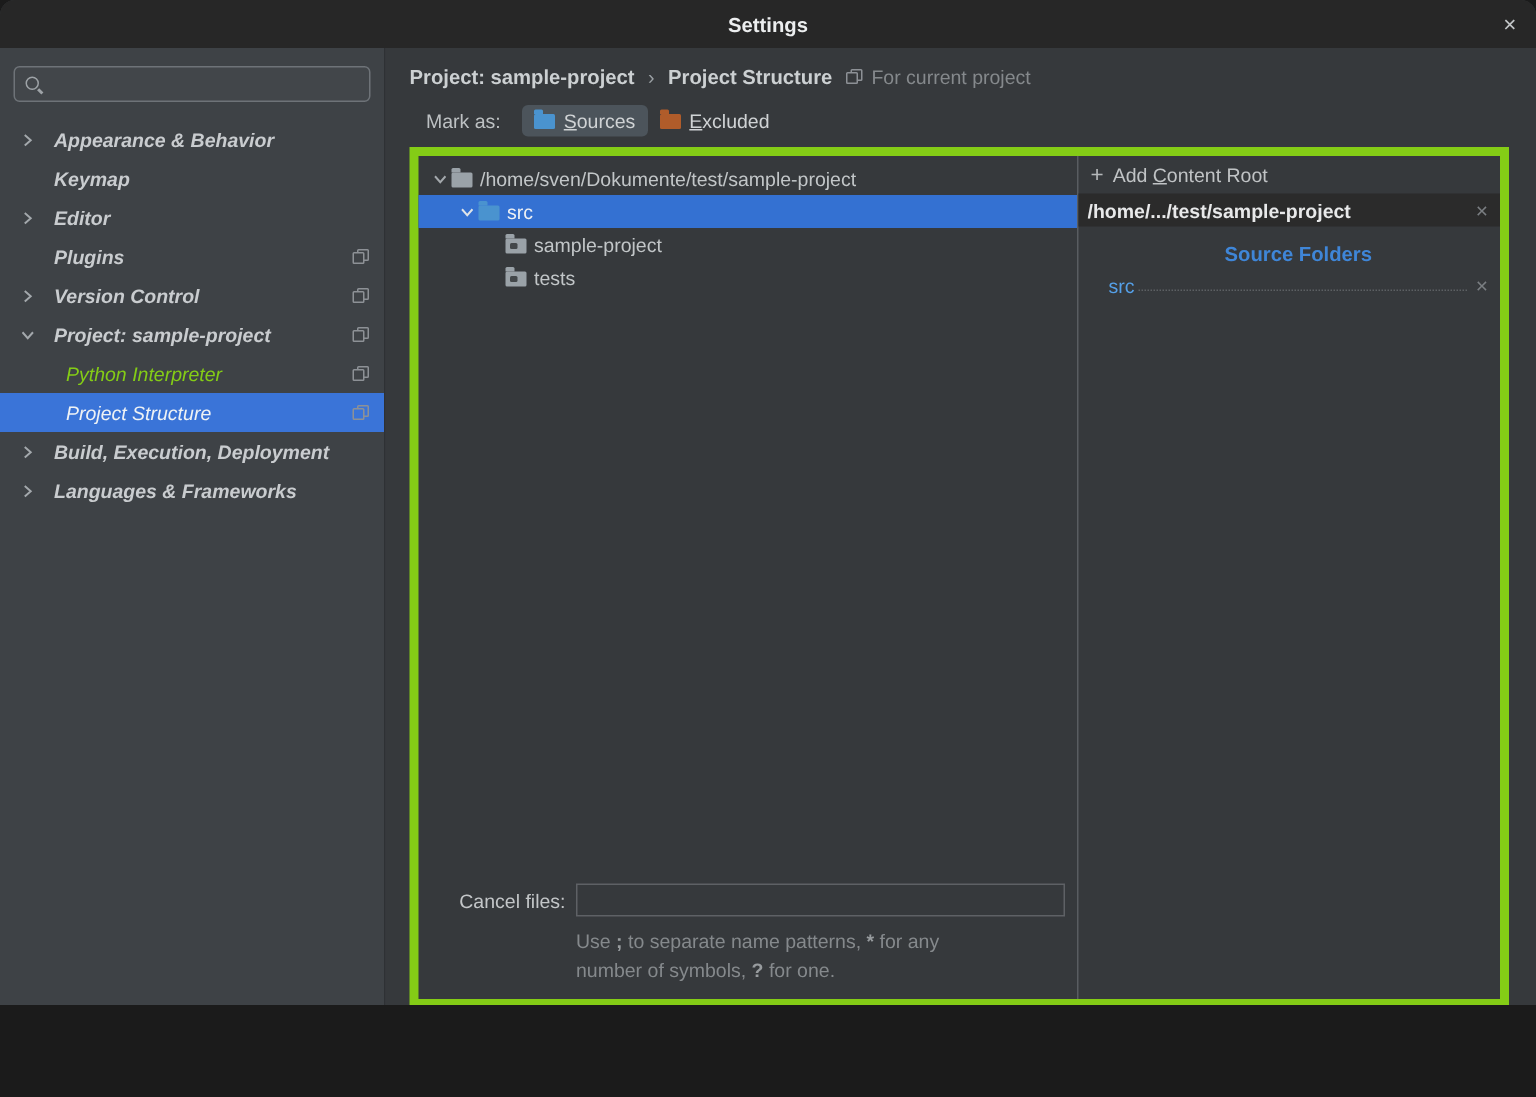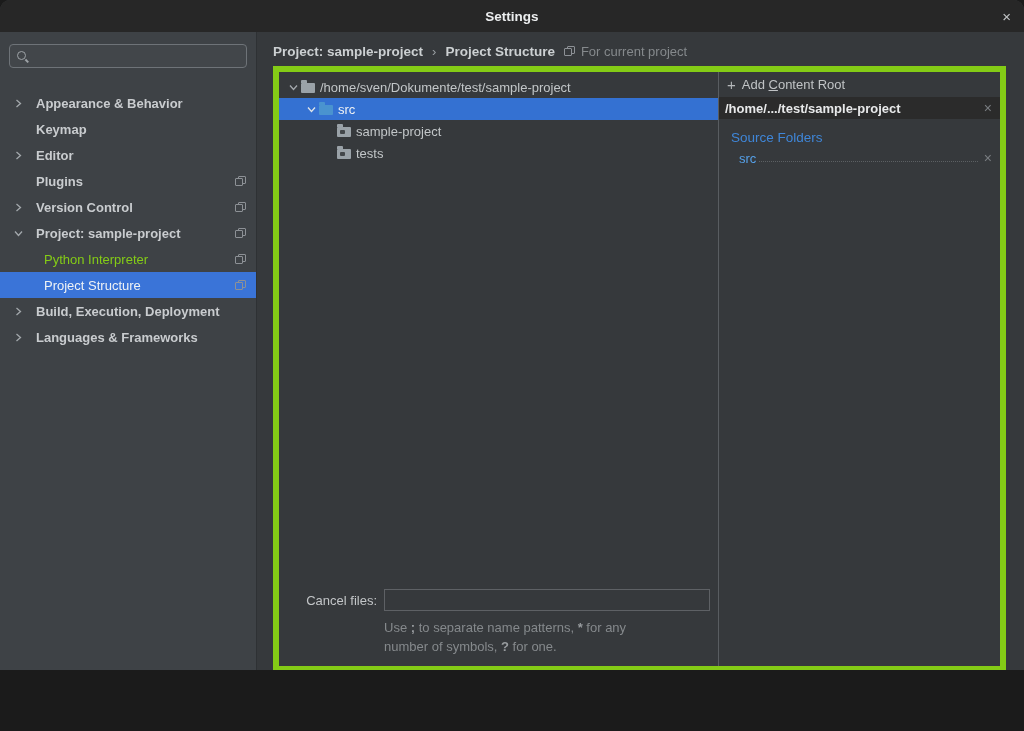--- a/index.html
+++ b/index.html
@@ -15,21 +15,21 @@
   .close-btn{position:absolute;right:9px;top:0;height:32px;display:flex;align-items:center;color:#c2c5c7;font-size:15px;cursor:default;padding:0 4px;}
   
   .body{display:flex;height:654px;}
   
   .sidebar{width:256px;background:#3e4246;border-right:1px solid #2e3134;display:flex;flex-direction:column;flex:none;}
   .searchbox{margin:12px 9px 10px 9px;height:22px;border:1px solid #6e7378;border-radius:4px;background:#42464a;display:flex;align-items:center;padding:0 6px;}
   .mag{width:13px;height:13px;position:relative;flex:none;}
   .mag::before{content:"";position:absolute;left:1px;top:1px;width:7px;height:7px;border:1.5px solid #9ea3a7;border-radius:50%;}
   .mag::after{content:"";position:absolute;width:4px;height:1.5px;background:#9ea3a7;transform:rotate(45deg);left:9px;top:10px;}
   .searchbox input{flex:1;border:none;background:transparent;outline:none;color:#d5d8da;font:inherit;margin-left:5px;min-width:0;}
-  .nav{margin-top:12px;}
+  .nav{margin-top:2px;font-style:italic;}
   .nav-item{height:26px;display:flex;align-items:center;padding:0 10px 0 14px;}
   .nav-item .chev{width:22px;flex:none;display:flex;align-items:center;}
   .nav-item .lbl{white-space:nowrap;}
   .nav-item.top .lbl{font-weight:bold;color:#c9cccf;}
   .nav-item.child{padding-left:44px;}
   .nav-item.child .lbl{color:#84cc16;}
   .nav-item.selected{background:#3a74d8;}
   .nav-item.selected .lbl{color:#eef2f5;}
   .dup{width:11px;height:10px;position:relative;display:inline-block;flex:none;}
   .dup::before{content:"";position:absolute;right:0;top:0;width:6px;height:6px;border:1px solid #8d9196;border-radius:1px;}
@@ -72,21 +72,21 @@
   .exclude-row input{flex:1;height:18px;background:transparent;border:1px solid #5e6165;color:#d5d8da;font:inherit;outline:none;padding:1px 4px;}
   .hint{margin:7px 0 0 95px;color:#85898c;line-height:19px;}
   .hint b{color:#989c9f;}
   
   .right-pane{flex:1;border-left:1px solid #595d61;display:flex;flex-direction:column;min-width:0;}
   .acr{height:25px;display:flex;align-items:center;padding:0 8px;color:#c0c3c5;gap:6px;}
   .plus{color:#b5b8ba;font-size:15px;line-height:1;}
   .pathbar{height:22px;background:#2b2b2b;display:flex;align-items:center;padding:0 8px 0 6px;}
   .pathbar .p{font-weight:bold;color:#e8e9ea;flex:1;white-space:nowrap;overflow:hidden;}
   .x-icon{color:#7a7e82;font-size:14px;line-height:1;flex:none;}
-  .sf-title{margin:11px 0 0 12px;font-weight:normal;color:#3f86d8;font-size:13.5px;}
+  .sf-title{margin:11px 0 0 12px;font-weight:bold;color:#3f86d8;font-size:13.5px;text-align:center;}
   .sf-row{display:flex;align-items:center;margin:3px 8px 0 20px;height:20px;}
   .sf-row .nm{color:#55a0e8;}
   .leader{flex:1;border-bottom:1px dotted #5c6063;margin:6px 6px 0 3px;}
   
   .bottombar{height:44px;border-top:1px solid #2b2d2f;background:#33363a;display:flex;align-items:center;padding:0 16px;}
   .help{width:26px;height:26px;border-radius:50%;border:1.5px solid #7d8184;color:#b0b3b5;display:flex;align-items:center;justify-content:center;font-size:15px;margin-left:11px;font-weight:bold;}
   .btns{margin-left:auto;display:flex;gap:11px;}
   .btn{min-width:72px;height:24px;border-radius:4px;display:flex;align-items:center;justify-content:center;font:inherit;box-sizing:border-box;}
   .btn.primary{background:#3b76d9;border:1px solid #3b76d9;color:#eef3fa;font-weight:bold;}
   .btn.normal{background:#42464a;border:1px solid #6b6f73;color:#c6c9cb;}
@@ -184,20 +184,31 @@
       <div class="breadcrumb">
         <span class="crumb">Project: sample-project</span>
         <span class="crumb-sep">›</span>
         <span class="crumb">Project Structure</span>
         <span class="scope">
           <span class="dup"></span>
           <span>For current project</span>
         </span>
       </div>
 
+      <div class="markas">
+        <span class="markas-label">Mark as:</span>
+        <span class="chip active">
+          <span class="folder blue"></span>
+          <span class="txt"><span class="mn">S</span><span>ources</span></span>
+        </span>
+        <span class="chip">
+          <span class="folder orange"></span>
+          <span class="txt"><span class="mn">E</span><span>xcluded</span></span>
+        </span>
+      </div>
 
       <div class="panel">
 
         <div class="tree-pane">
           <div class="tree">
             <div class="tree-row">
               <span class="sp6"></span>
               <span class="chev expanded">
                   <svg width="9" height="9" viewBox="0 0 9 9">
                     <polyline points="2.5,1 6.5,4.5 2.5,8" fill="none" stroke="#a3a8ac" stroke-width="1.3"></polyline>

